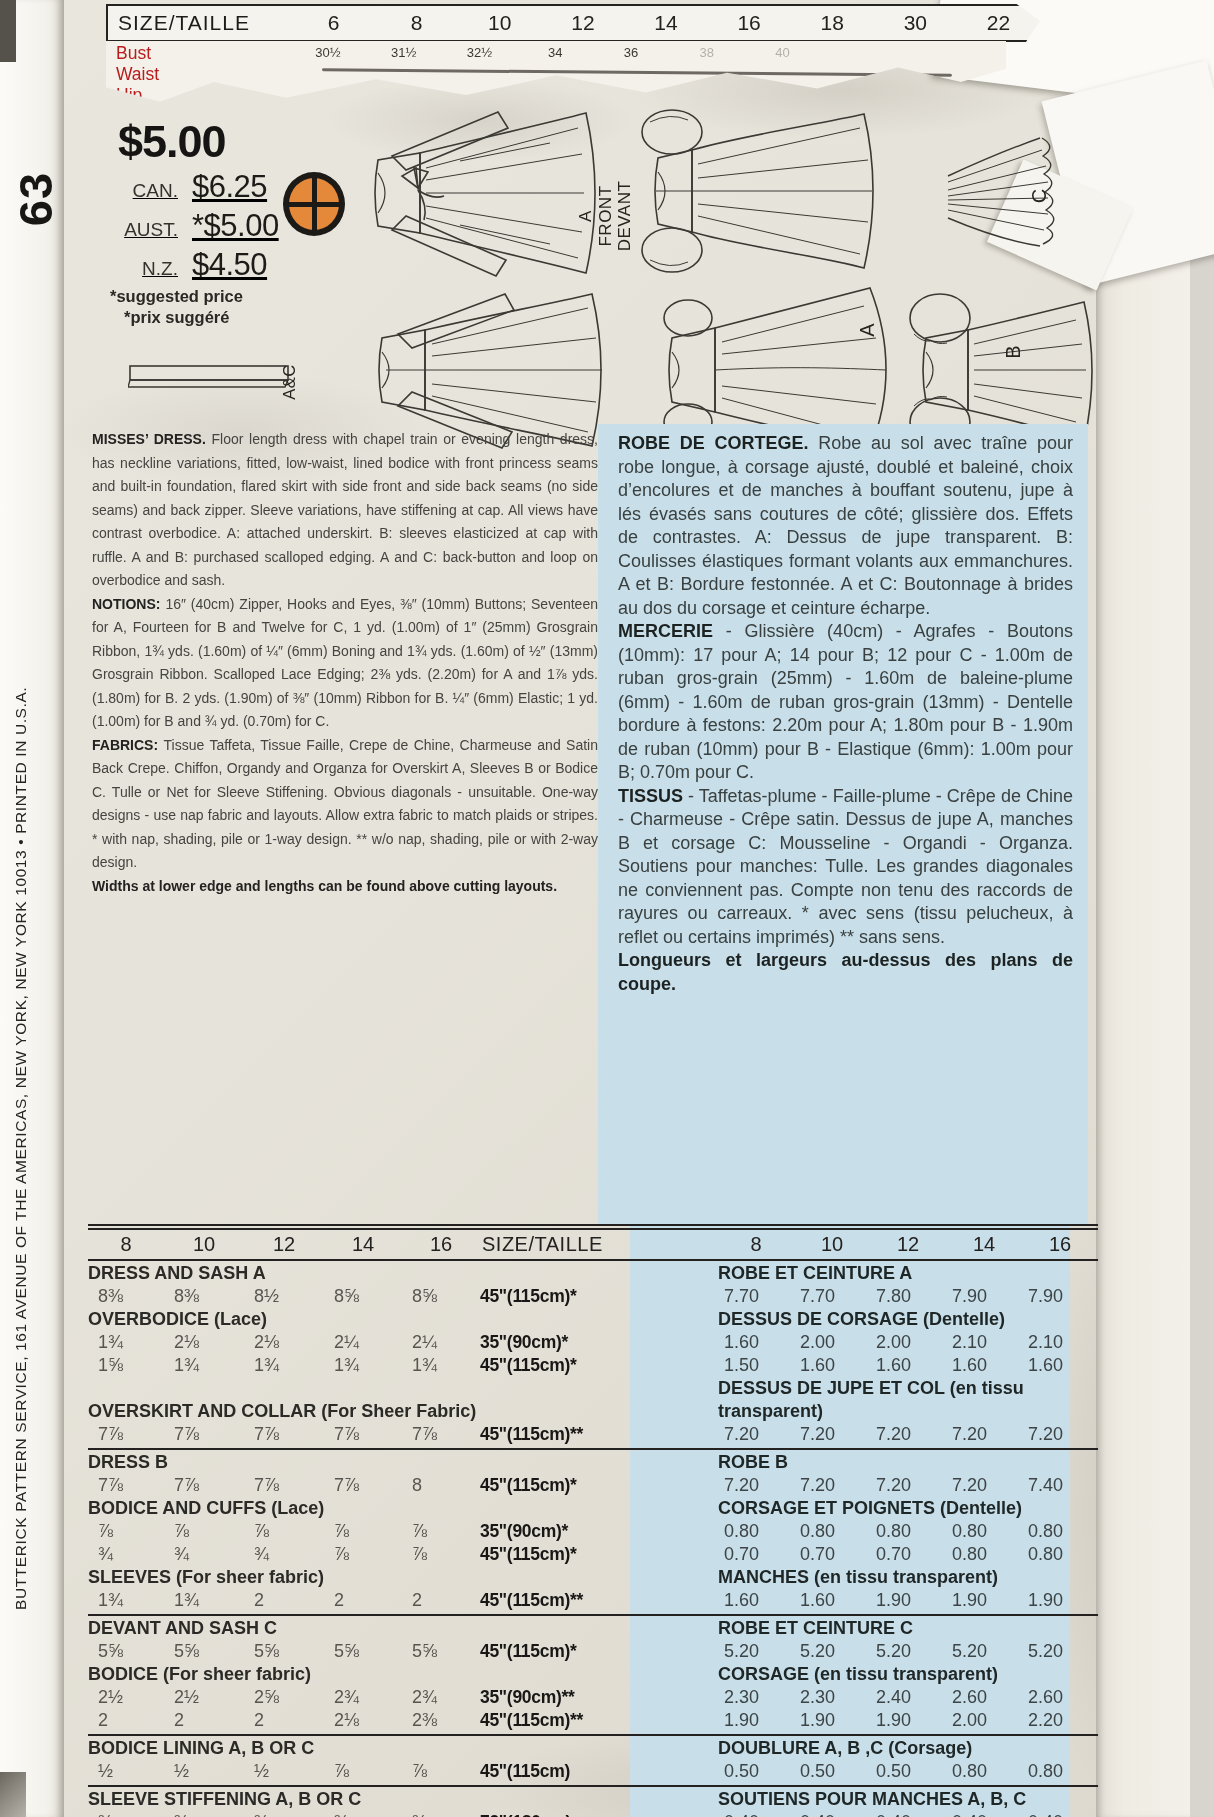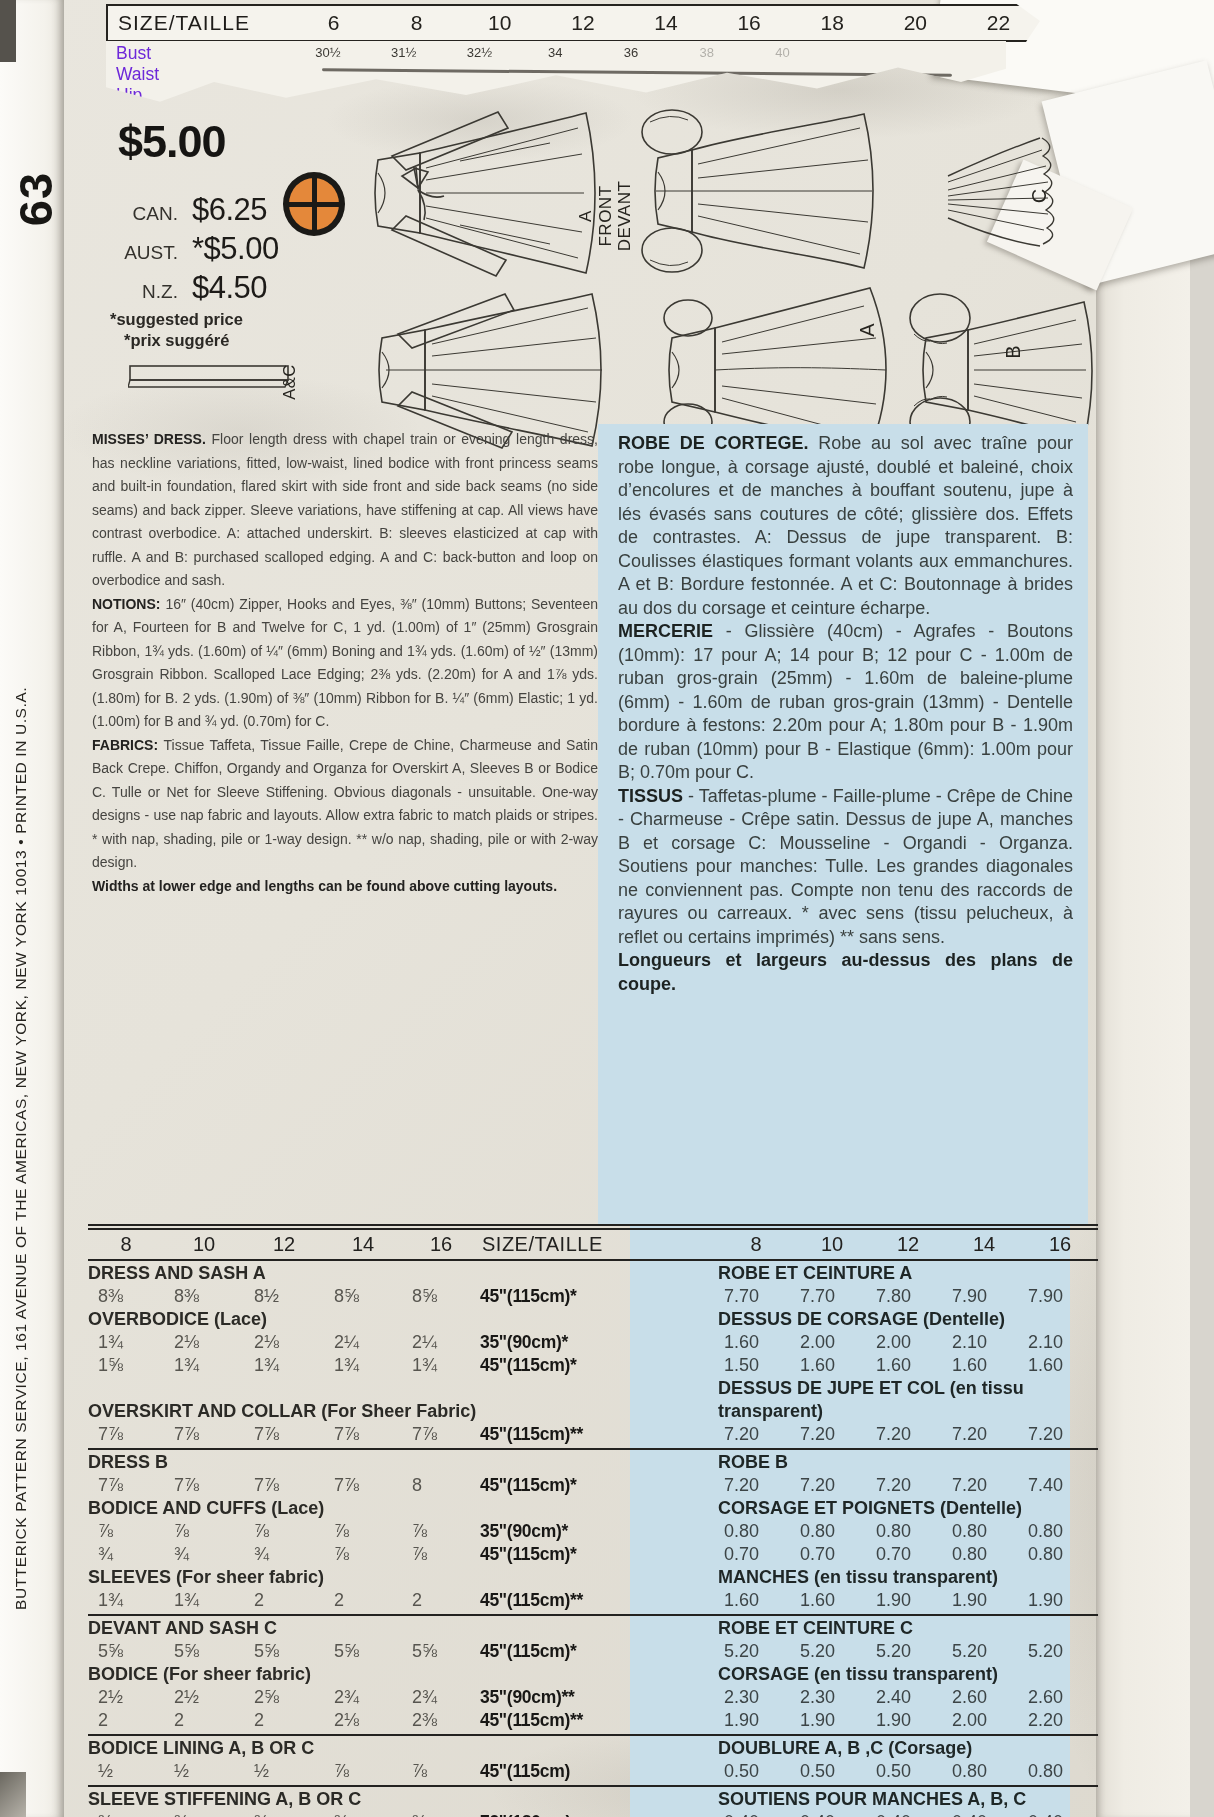--- a/index.html
+++ b/index.html
@@ -36,31 +36,31 @@
   .size-strip{position:absolute;left:106px;top:4px;width:934px;height:38px;
     background:#f5f3ed;border-top:2.5px solid #25231f;border-bottom:2.5px solid #25231f;
     border-left:2px solid #25231f;display:flex;align-items:center;
     clip-path:polygon(0 0,97.5% 0,100% 45%,98.5% 100%,0 100%);}
   .size-strip .lbl{width:184px;padding-left:10px;font-size:21px;letter-spacing:1px;color:#1e1c19;}
   .size-cols{flex:1;display:grid;grid-template-columns:repeat(9,1fr);}
   .size-cols span{text-align:center;font-size:21px;color:#24221e;}
   .measure-strip{position:absolute;left:106px;top:41px;width:900px;height:66px;
     background:#f3f1ea;
     clip-path:polygon(0 0,100% 0,100% 42%,95% 62%,88% 40%,79% 72%,69% 48%,60% 78%,50% 52%,40% 82%,30% 58%,20% 86%,12% 62%,6% 92%,0 70%);}
-  .measure-labels{position:absolute;left:10px;top:2px;font-size:17.5px;line-height:21px;color:#6d28d9;}
+  .measure-labels{position:absolute;left:10px;top:2px;font-size:17.5px;line-height:21px;color:#b91c1c;}
   .bust-cols{position:absolute;left:184px;right:34px;top:4px;display:grid;grid-template-columns:repeat(9,1fr);}
   .bust-cols span{text-align:center;font-size:13px;color:#3a3833;}
   .bust-cols span.fade{opacity:.35;}
   .crease{position:absolute;left:24%;right:6%;top:46%;height:3px;background:#35302a;opacity:.7;
     transform:rotate(.5deg);border-radius:2px;}
 
   
   .price-block{position:absolute;left:96px;top:116px;width:240px;}
   .price-main{font-size:45px;font-weight:700;color:#161513;letter-spacing:-1px;padding-left:22px;}
-  .price-rows{margin-top:24px;}
+  .price-rows{margin-top:1px;text-decoration:underline;}
   .prow{display:flex;align-items:baseline;margin-bottom:3px;}
   .plab{width:82px;text-align:right;font-size:19px;color:#34322d;}
   .pval{font-size:31px;color:#1d1b18;margin-left:14px;letter-spacing:-.5px;}
   .pnotes{margin-top:2px;padding-left:14px;font-size:16.5px;font-weight:700;color:#2a2824;line-height:21px;}
   .pnotes div:last-child{padding-left:14px;}
 
   
   .badge{position:absolute;left:283px;top:172px;width:62px;height:64px;border-radius:50%;
     background:#e4883a;border:6px solid #1b1a17;}
   .badge .h{position:absolute;left:-4px;right:-4px;top:50%;margin-top:-2.5px;height:5px;background:#1b1a17;}
@@ -132,21 +132,21 @@
   <div class="size-strip">
     <div class="lbl">SIZE/TAILLE</div>
     <div class="size-cols" id="sizeCols">
         <span>6</span>
         <span>8</span>
         <span>10</span>
         <span>12</span>
         <span>14</span>
         <span>16</span>
         <span>18</span>
-        <span>20</span>
+        <span>30</span>
         <span>22</span>
       </div>
   </div>
   <div class="measure-strip">
     <div class="measure-labels">
       <div>Bust</div>
       <div>Waist</div>
       <div>Hip</div>
     </div>
     <div class="bust-cols" id="bustCols">

